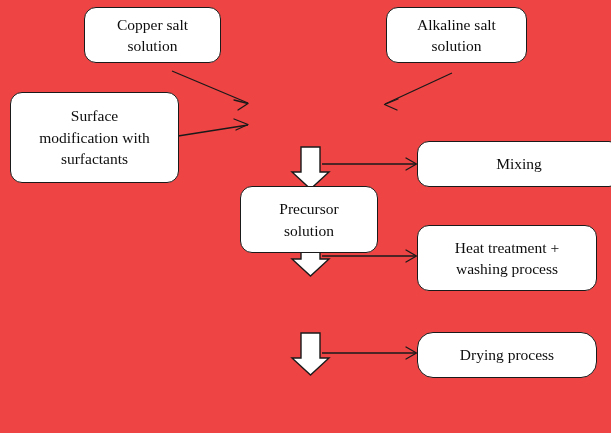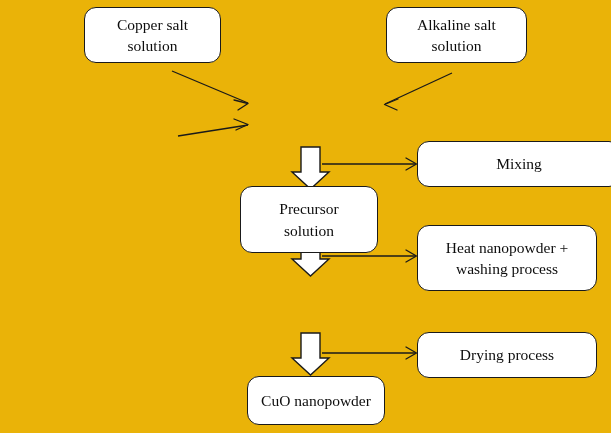--- a/index.html
+++ b/index.html
@@ -5,21 +5,21 @@
 <style>
   html, body {
     margin: 0;
     padding: 0;
     background: #ffffff;
   }
   #canvas {
     position: relative;
     width: 611px;
     height: 433px;
-    background: #eab308;
+    background: #ef4444;
     font-family: "Liberation Serif", "DejaVu Serif", serif;
     overflow: hidden;
   }
   .node {
     position: absolute;
     box-sizing: border-box;
     border: 1.4px solid #1a1a1a;
     border-radius: 12px;
     background: #ffffff;
     display: flex;
@@ -110,28 +110,30 @@
       <path class="thin-head" d="M 406 347 L 416.5 353 L 406 359"></path>
     </g>
   </svg>
 
   <div class="node" style="left: 84px; top: 7px; width: 137px; height: 56px;">Copper salt
 solution</div>
 
   <div class="node" style="left: 386px; top: 7px; width: 141px; height: 56px;">Alkaline salt
 solution</div>
 
+  <div class="node" style="left: 10px; top: 92px; width: 169px; height: 91px;">Surface
+modification with
+surfactants</div>
 
 
   <div class="node" style="left: 417px; top: 141px; width: 204px; height: 46px;">Mixing</div>
 
   <div class="node" style="left: 240px; top: 186px; width: 138px; height: 67px;">Precursor
 solution</div>
 
-  <div class="node" style="left: 417px; top: 225px; width: 180px; height: 66px;">Heat nanopowder +
+  <div class="node" style="left: 417px; top: 225px; width: 180px; height: 66px;">Heat treatment +
 washing process</div>
 
 
-  <div class="node" style="left: 417px; top: 332px; width: 180px; height: 46px;">Drying process</div>
+  <div class="node" style="left: 417px; top: 332px; width: 180px; height: 46px; border-radius: 16px;">Drying process</div>
 
-  <div class="node" style="left: 247px; top: 376px; width: 138px; height: 49px;">CuO nanopowder</div>
 
 </div>
 
 </body></html>

